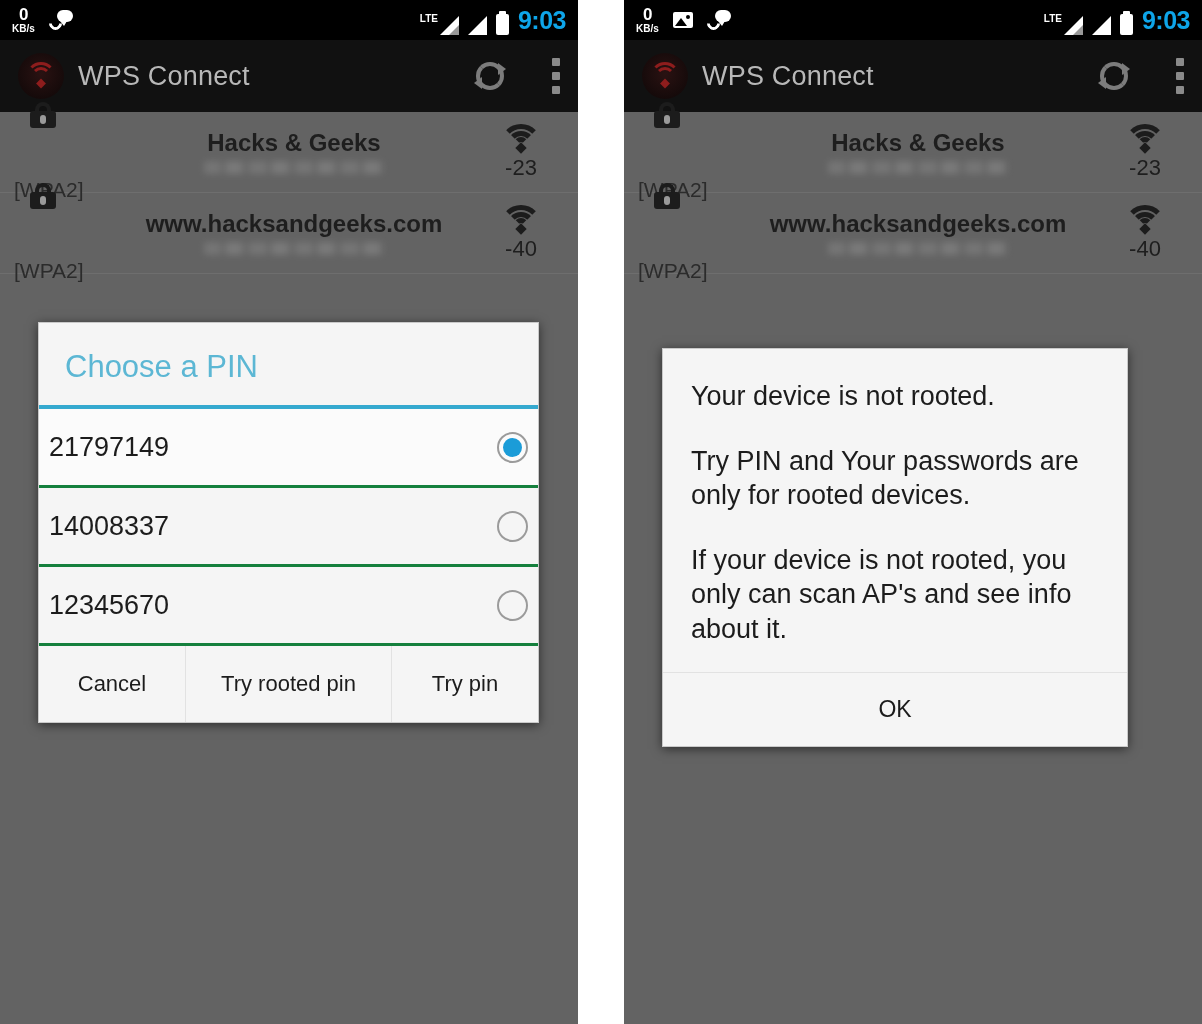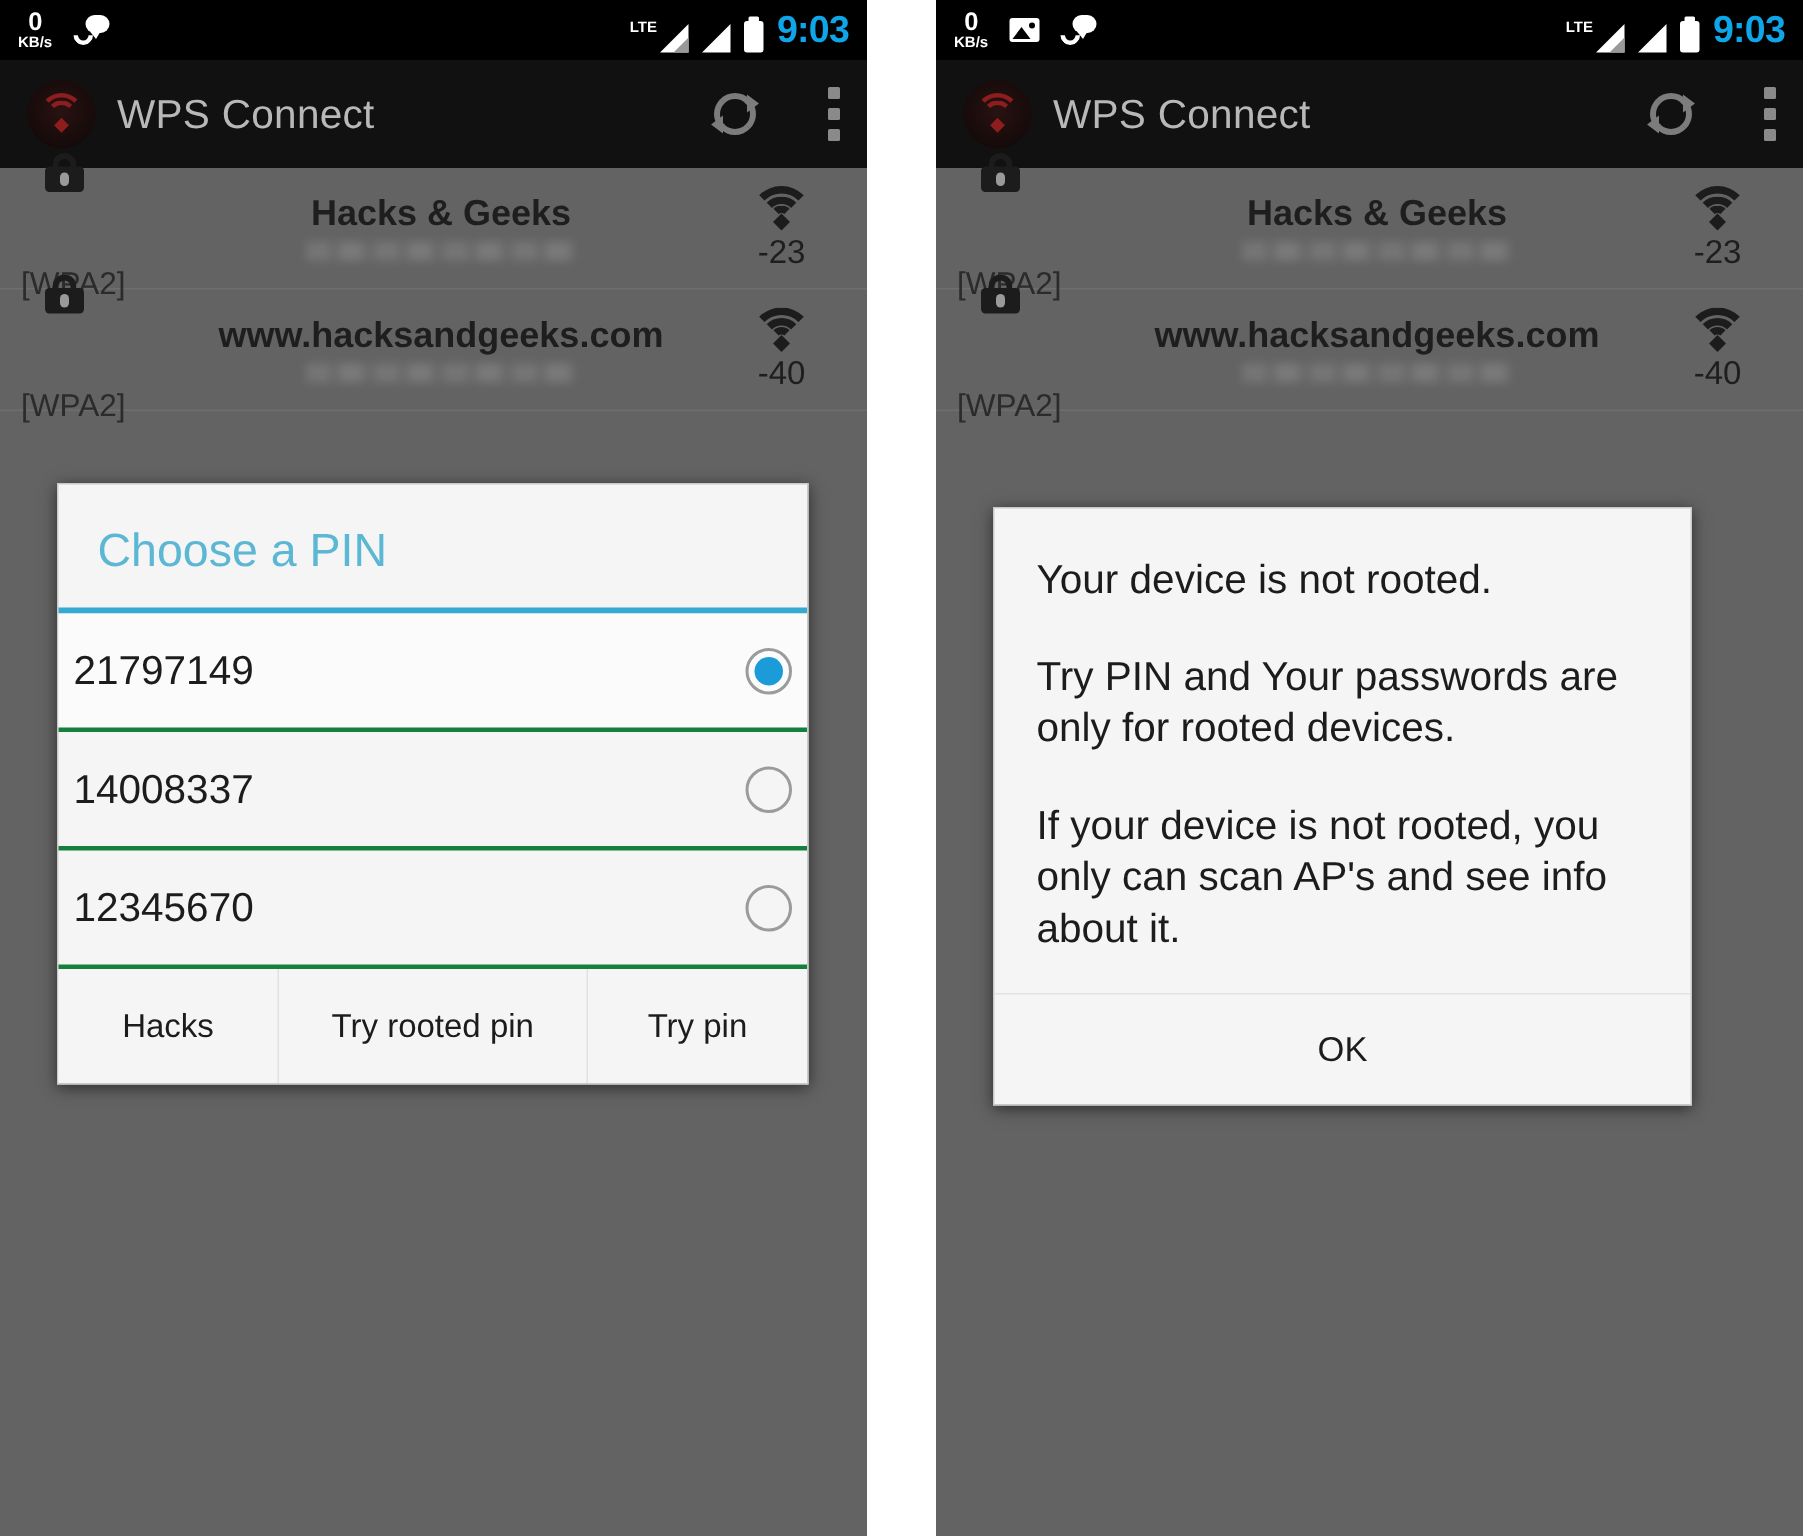--- a/index.html
+++ b/index.html
@@ -151,21 +151,21 @@
     width: 8px; height: 8px; background: #1c1c1c;
   }
   .wr-rssi { font-size: 22px; color: #1e1e1e; margin-top: 3px; }
 
   
   .dialog {
     position: absolute; background: #f5f5f5;
     box-shadow: 0 2px 10px rgba(0,0,0,.55); border: 1px solid #c9c9c9;
   }
   .dialog-pin { left: 38px; top: 322px; width: 501px; }
-  .dialog-root { left: 662px; top: 338px; width: 466px; }
+  .dialog-root { left: 662px; top: 348px; width: 466px; }
 
   .dlg-title {
     font-size: 31px; color: #5cb7d4; padding: 26px 32px 20px 26px;
     border-bottom: 4px solid #35a9cf;
   }
   .pin-item {
     display: flex; align-items: center; justify-content: space-between;
     height: 79px; padding: 0 10px; border-bottom: 3px solid #15803d;
   }
   .pin-item.sel { background: #fbfbfb; }
@@ -300,21 +300,21 @@
       <div class="pin-item">
         <span class="pin-label">14008337</span>
         <span class="radio"></span>
       </div>
       <div class="pin-item">
         <span class="pin-label">12345670</span>
         <span class="radio"></span>
       </div>
 
       <div class="dlg-buttons">
-        <div class="dlg-btn btn-cancel">Hacks</div>
+        <div class="dlg-btn btn-cancel">Cancel</div>
         <div class="dlg-btn btn-custom">Try rooted pin</div>
         <div class="dlg-btn btn-trypin">Try pin</div>
       </div>
     </div>
   </div>
 
   <div class="panel panel-right">
 
     <div class="statusbar">
       <div class="sb-left">

